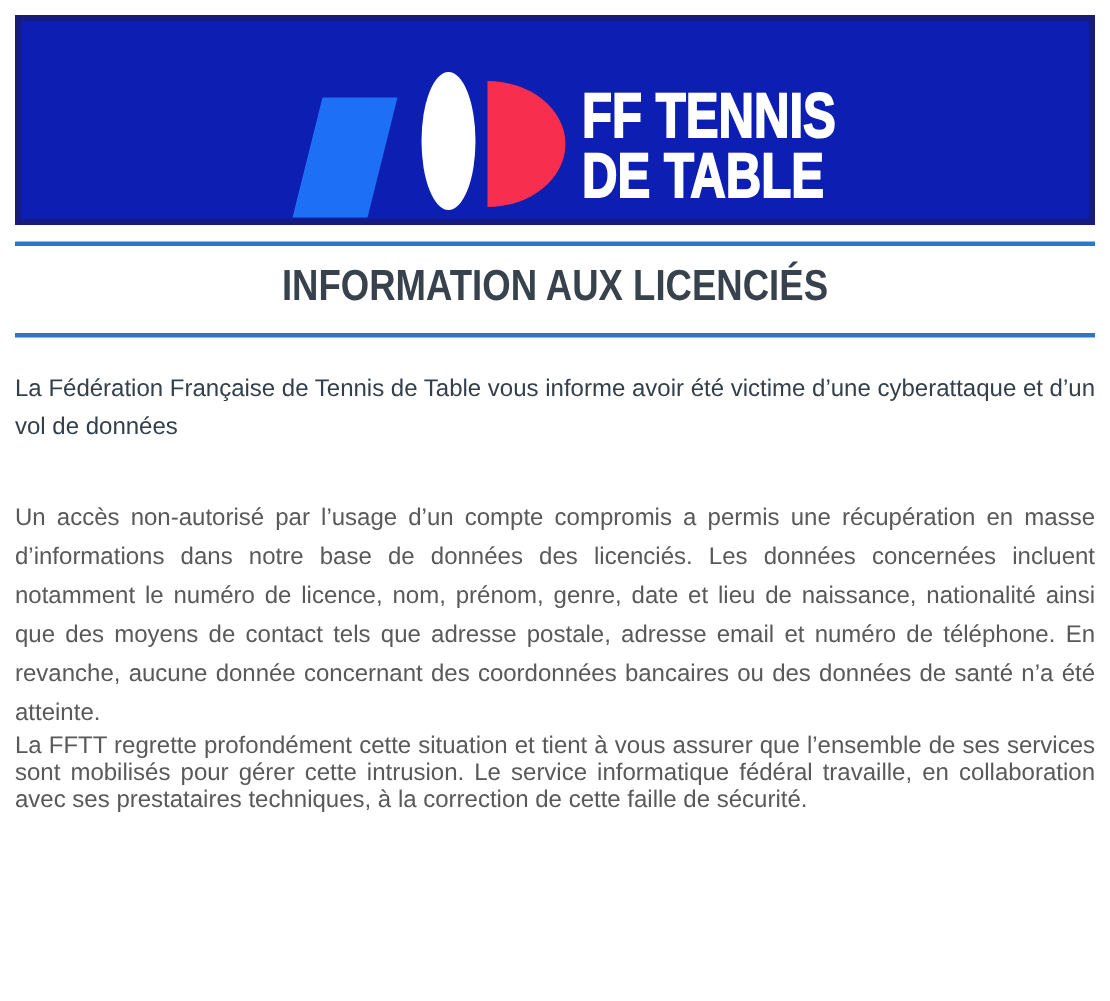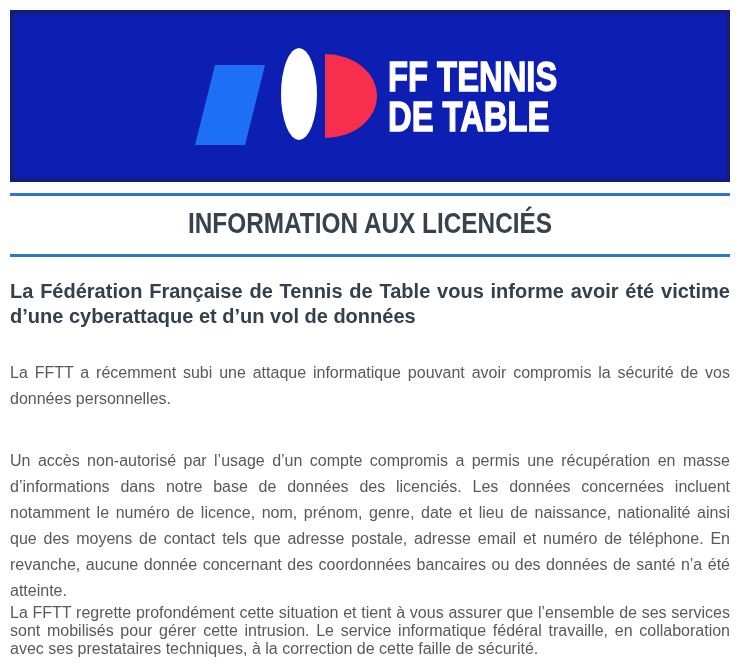--- a/index.html
+++ b/index.html
@@ -12,21 +12,21 @@
     height: 667px;
     overflow: hidden;
     font-family: "Liberation Sans", sans-serif;
   }
   p, h1 { margin: 0; }
 
   
   .banner {
     position: relative;
     margin: 10px 10px 0 10px;
-    height: 172px;
+    height: 140px;
     background: var(--banner-bg, #0D1EB2);
     box-shadow: inset 0 0 0 4px var(--banner-edge, #161C7C);
     overflow: hidden;
   }
   .logo { position: absolute; inset: 0; }
   .shape-para {
     position: absolute;
     left: 195px; top: 55px;
     width: 50px; height: 80px;
     background: var(--logo-blue, #1D70F5);
@@ -79,23 +79,23 @@
     color: var(--heading-text, #37424D);
     transform: scaleX(0.84);
     transform-origin: 50% 50%;
     white-space: nowrap;
   }
 
   
   .content { margin: 0 10px; }
   .intro {
     margin-top: 22px;
-    font-size: 20px;
+    font-size: 16px;
     line-height: 25px;
-    font-weight: bold;
+    font-weight: normal;
     text-align: justify;
     color: var(--intro-text, #333F4B);
   }
   .para {
     font-size: 16px;
     line-height: 26px;
     text-align: justify;
     color: var(--body-text, #595959);
   }
   .p1 { margin-top: 31px; }
@@ -120,18 +120,17 @@
   </div>
 
   <div class="divider divider-top"></div>
 
   <h1 class="title">INFORMATION AUX LICENCIÉS</h1>
 
   <div class="divider divider-bottom"></div>
 
   <div class="content">
     <p class="intro">La Fédération Française de Tennis de Table vous informe avoir été victime d’une cyberattaque et d’un vol de données</p>
-    <p class="para p1">La FFTT a récemment subi une attaque informatique pouvant avoir compromis la sécurité de vos données personnelles.</p>
     <p class="para p2">Un accès non-autorisé par l’usage d’un compte compromis a permis une récupération en masse d’informations dans notre base de données des licenciés. Les données concernées incluent notamment le numéro de licence, nom, prénom, genre, date et lieu de naissance, nationalité ainsi que des moyens de contact tels que adresse postale, adresse email et numéro de téléphone. En revanche, aucune donnée concernant des coordonnées bancaires ou des données de santé n’a été atteinte.</p>
     <p class="para p3">La FFTT regrette profondément cette situation et tient à vous assurer que l’ensemble de ses services sont mobilisés pour gérer cette intrusion. Le service informatique fédéral travaille, en collaboration avec ses prestataires techniques, à la correction de cette faille de sécurité.</p>
   </div>
 
 </div>
 
 </body></html>

